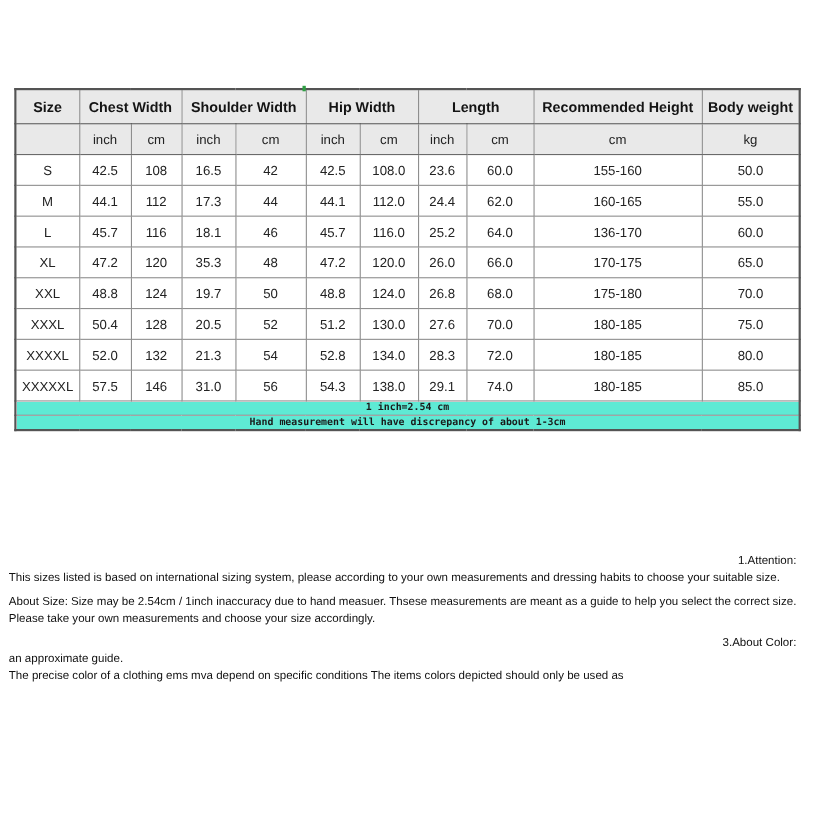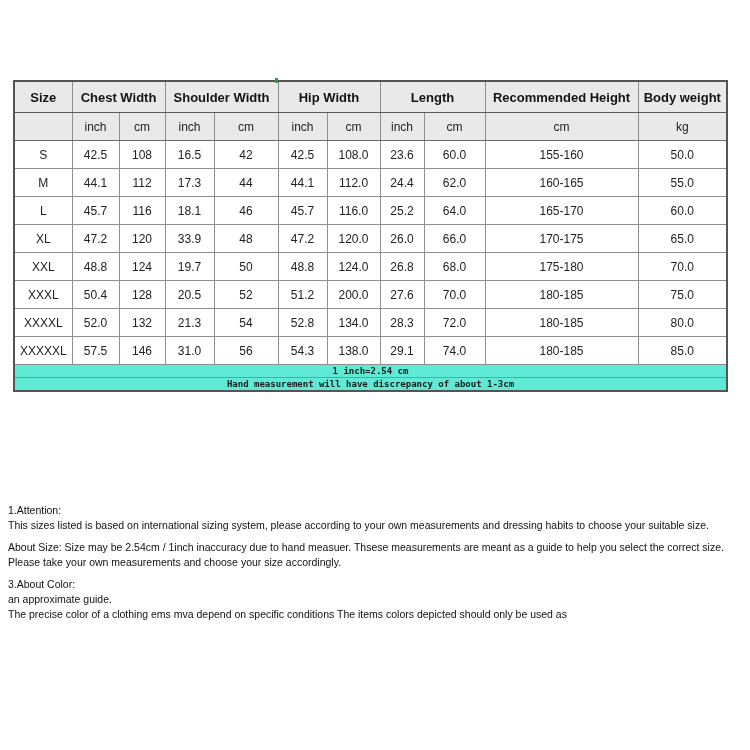--- a/index.html
+++ b/index.html
@@ -74,21 +74,21 @@
   
   .notes {
     position: absolute;
     left: 8px;
     top: 503px;
     font-size: 10.5px;
     line-height: 15px;
     color: #111111;
   }
   .note-block { margin: 0 0 7px 0; }
-  .note-heading { white-space: nowrap; }
+  .note-heading { white-space: nowrap; text-align: right; }
   .note-line { white-space: nowrap; }
 </style>
 </head>
 <body>
 
 <div class="stage">
 
   <table class="size-chart" id="size-chart-table">
       <colgroup>
         <col style="width:58px">
@@ -157,28 +157,28 @@
         <tr class="data-row">
           <td>L</td>
           <td>45.7</td>
           <td>116</td>
           <td>18.1</td>
           <td>46</td>
           <td>45.7</td>
           <td>116.0</td>
           <td>25.2</td>
           <td>64.0</td>
-          <td>165-170</td>
+          <td>136-170</td>
           <td>60.0</td>
         </tr>
         <tr class="data-row">
           <td>XL</td>
           <td>47.2</td>
           <td>120</td>
-          <td>33.9</td>
+          <td>35.3</td>
           <td>48</td>
           <td>47.2</td>
           <td>120.0</td>
           <td>26.0</td>
           <td>66.0</td>
           <td>170-175</td>
           <td>65.0</td>
         </tr>
         <tr class="data-row">
           <td>XXL</td>
@@ -193,21 +193,21 @@
           <td>175-180</td>
           <td>70.0</td>
         </tr>
         <tr class="data-row">
           <td>XXXL</td>
           <td>50.4</td>
           <td>128</td>
           <td>20.5</td>
           <td>52</td>
           <td>51.2</td>
-          <td>200.0</td>
+          <td>130.0</td>
           <td>27.6</td>
           <td>70.0</td>
           <td>180-185</td>
           <td>75.0</td>
         </tr>
         <tr class="data-row">
           <td>XXXXL</td>
           <td>52.0</td>
           <td>132</td>
           <td>21.3</td>

